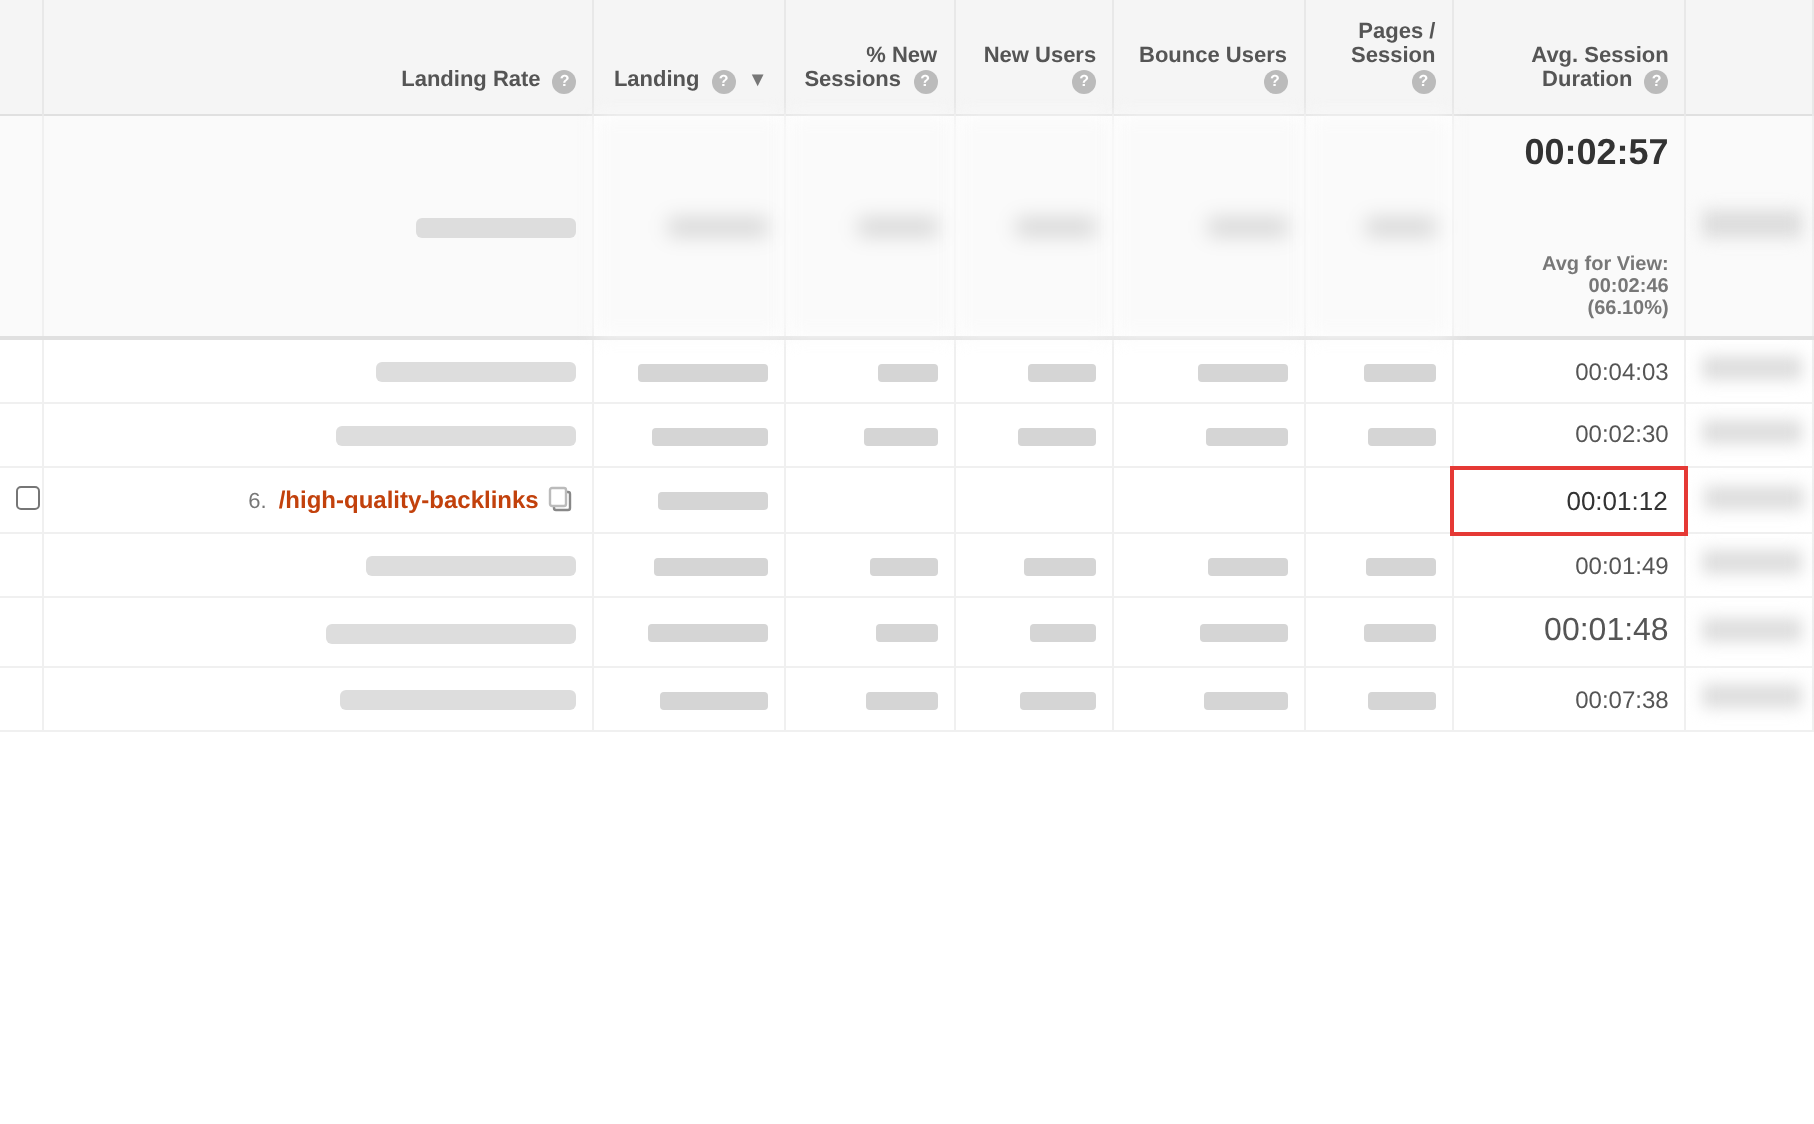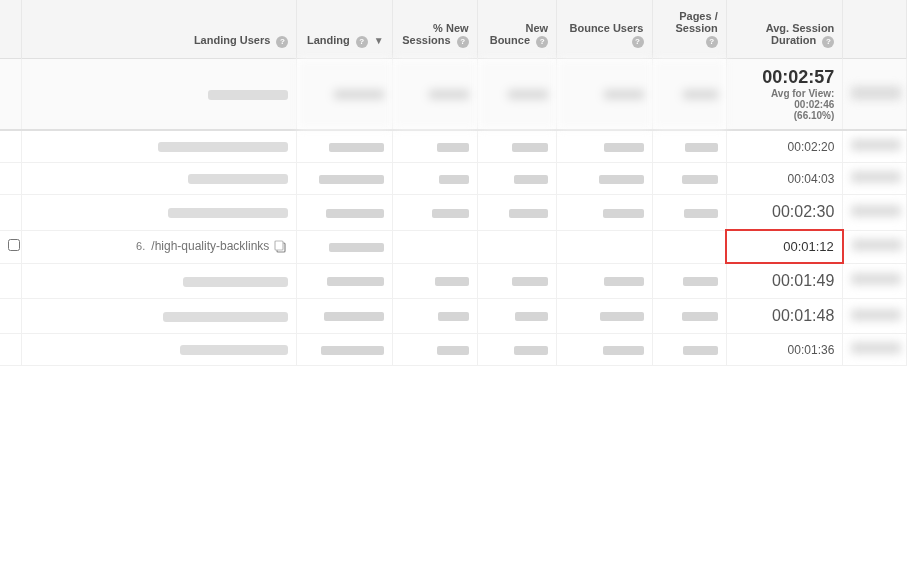--- a/index.html
+++ b/index.html
@@ -89,22 +89,23 @@
 
     .blurred-text {
       display: inline-block;
       background: #ddd;
       border-radius: 3px;
       height: 10px;
       vertical-align: middle;
     }
 
     .link-blue {
-      color: #737373;
+      color: #c2410c;
       text-decoration: none;
+      font-weight: bold;
     }
 
     .highlighted-cell {
       border: 2px solid #e53935 !important;
       color: #333;
       font-weight: 500;
     }
 
     .row-number {
       color: #777;
@@ -158,34 +159,34 @@
       <col style="width:75px">
       <col style="width:90px">
       <col style="width:70px">
       <col style="width:110px">
       <col style="width:60px">
     </colgroup>
     <thead>
       <tr>
         <th class="checkbox-cell"></th>
         <th>
-          <span>Landing Users</span>
+          <span>Landing Rate</span>
           <span class="help-icon">?</span>
         </th>
         <th>
           <span>Landing</span>
           <span class="help-icon">?</span>
           <span class="sort-icon">▼</span>
         </th>
         <th>
           <span>% New Sessions</span>
           <span class="help-icon">?</span>
         </th>
         <th>
-          <span>New Bounce</span>
+          <span>New Users</span>
           <span class="help-icon">?</span>
         </th>
         <th>
           <span>Bounce Users</span>
           <span class="help-icon">?</span>
         </th>
         <th>
           <span>Pages / Session</span>
           <span class="help-icon">?</span>
         </th>
@@ -213,61 +214,50 @@
           <span class="blurred-bar" style="width:40px;"></span>
         </td>
         <td class="blurred">
           <span class="blurred-bar" style="width:40px;"></span>
         </td>
         <td class="blurred">
           <span class="blurred-bar" style="width:35px;"></span>
         </td>
         <td style="vertical-align:middle;text-align:right;">
           <div style="font-size:18px;font-weight:bold;color:#333;">00:02:57</div>
-          <div style="font-size:10px;color:#777;">
+          <div style="font-size:10px;color:#777;margin-top:40px;">
             <span>Avg for View:</span><br>
             <span>00:02:46</span><br>
             <span>(66.10%)</span>
           </div>
         </td>
         <td>
           <span style="display:inline-block;width:50px;height:14px;background:#ddd;border-radius:2px;filter:blur(4px);"></span>
         </td>
       </tr>
-        <tr>
-          <td></td>
-          <td><span class="blurred-text" style="width: 130px;"></span></td>
-          <td><span class="blurred-bar" style="width: 55px;"></span></td>
-          <td><span class="blurred-bar" style="width: 32px;"></span></td>
-          <td><span class="blurred-bar" style="width: 36px;"></span></td>
-          <td><span class="blurred-bar" style="width: 40px;"></span></td>
-          <td><span class="blurred-bar" style="width: 33px;"></span></td>
-          <td style="font-size: 12px;">00:02:20</td>
-          <td><span style="display: inline-block; width: 50px; height: 12px; background: rgb(221, 221, 221); border-radius: 2px; filter: blur(4px);"></span></td>
-        </tr>
         <tr>
           <td></td>
           <td><span class="blurred-text" style="width: 100px;"></span></td>
           <td><span class="blurred-bar" style="width: 65px;"></span></td>
           <td><span class="blurred-bar" style="width: 30px;"></span></td>
           <td><span class="blurred-bar" style="width: 34px;"></span></td>
           <td><span class="blurred-bar" style="width: 45px;"></span></td>
           <td><span class="blurred-bar" style="width: 36px;"></span></td>
           <td style="font-size: 12px;">00:04:03</td>
           <td><span style="display: inline-block; width: 50px; height: 12px; background: rgb(221, 221, 221); border-radius: 2px; filter: blur(4px);"></span></td>
         </tr>
         <tr>
           <td></td>
           <td><span class="blurred-text" style="width: 120px;"></span></td>
           <td><span class="blurred-bar" style="width: 58px;"></span></td>
           <td><span class="blurred-bar" style="width: 37px;"></span></td>
           <td><span class="blurred-bar" style="width: 39px;"></span></td>
           <td><span class="blurred-bar" style="width: 41px;"></span></td>
           <td><span class="blurred-bar" style="width: 34px;"></span></td>
-          <td style="font-size: 16px; padding-left: 12px;">00:02:30</td>
+          <td style="font-size: 12px; padding-left: 12px;">00:02:30</td>
           <td><span style="display: inline-block; width: 50px; height: 12px; background: rgb(221, 221, 221); border-radius: 2px; filter: blur(4px);"></span></td>
         </tr>
         <tr>
           <td><input type="checkbox" class="checkbox-input" style=""></td>
           <td><span class="row-number">6.</span><a class="link-blue" href="#">/high-quality-backlinks</a><span class="copy-icon"><svg width="14" height="14" viewBox="0 0 14 14" fill="none">
                 <rect x="3" y="3" width="8" height="9" rx="1" stroke="#888" stroke-width="1.2" fill="none"></rect>
                 <rect x="1" y="1" width="8" height="9" rx="1" stroke="#bbb" stroke-width="1.2" fill="white"></rect>
               </svg></span></td>
           <td><span class="blurred-bar" style="width: 55px;"></span></td>
           <td></td>
@@ -278,40 +268,40 @@
           <td><span style="display: inline-block; width: 50px; height: 12px; background: rgb(221, 221, 221); border-radius: 2px; filter: blur(4px);"></span></td>
         </tr>
         <tr>
           <td></td>
           <td><span class="blurred-text" style="width: 105px;"></span></td>
           <td><span class="blurred-bar" style="width: 57px;"></span></td>
           <td><span class="blurred-bar" style="width: 34px;"></span></td>
           <td><span class="blurred-bar" style="width: 36px;"></span></td>
           <td><span class="blurred-bar" style="width: 40px;"></span></td>
           <td><span class="blurred-bar" style="width: 35px;"></span></td>
-          <td style="font-size: 16px; text-align: right;">00:01:49</td>
+          <td style="font-size: 12px; text-align: right;">00:01:49</td>
           <td><span style="display: inline-block; width: 50px; height: 12px; background: rgb(221, 221, 221); border-radius: 2px; filter: blur(4px);"></span></td>
         </tr>
         <tr>
           <td></td>
           <td><span class="blurred-text" style="width: 125px;"></span></td>
           <td><span class="blurred-bar" style="width: 60px;"></span></td>
           <td><span class="blurred-bar" style="width: 31px;"></span></td>
           <td><span class="blurred-bar" style="width: 33px;"></span></td>
           <td><span class="blurred-bar" style="width: 44px;"></span></td>
           <td><span class="blurred-bar" style="width: 36px;"></span></td>
           <td style="font-size: 16px;">00:01:48</td>
           <td><span style="display: inline-block; width: 50px; height: 12px; background: rgb(221, 221, 221); border-radius: 2px; filter: blur(4px);"></span></td>
         </tr>
         <tr>
           <td></td>
-          <td><span class="blurred-text" style="width: 108px;"></span></td>
-          <td><span class="blurred-bar" style="width: 63px;"></span></td>
-          <td><span class="blurred-bar" style="width: 32px;"></span></td>
+          <td><span class="blurred-text" style="width: 118px;"></span></td>
+          <td><span class="blurred-bar" style="width: 54px;"></span></td>
+          <td><span class="blurred-bar" style="width: 36px;"></span></td>
+          <td><span class="blurred-bar" style="width: 38px;"></span></td>
+          <td><span class="blurred-bar" style="width: 42px;"></span></td>
           <td><span class="blurred-bar" style="width: 34px;"></span></td>
-          <td><span class="blurred-bar" style="width: 41px;"></span></td>
-          <td><span class="blurred-bar" style="width: 35px;"></span></td>
-          <td style="font-size: 12px;">00:01:36</td>
+          <td style="font-size: 12px;">00:07:38</td>
           <td><span style="display: inline-block; width: 50px; height: 12px; background: rgb(221, 221, 221); border-radius: 2px; filter: blur(4px);"></span></td>
         </tr>
       </tbody>
   </table>
 </div>
 
 </body></html>

